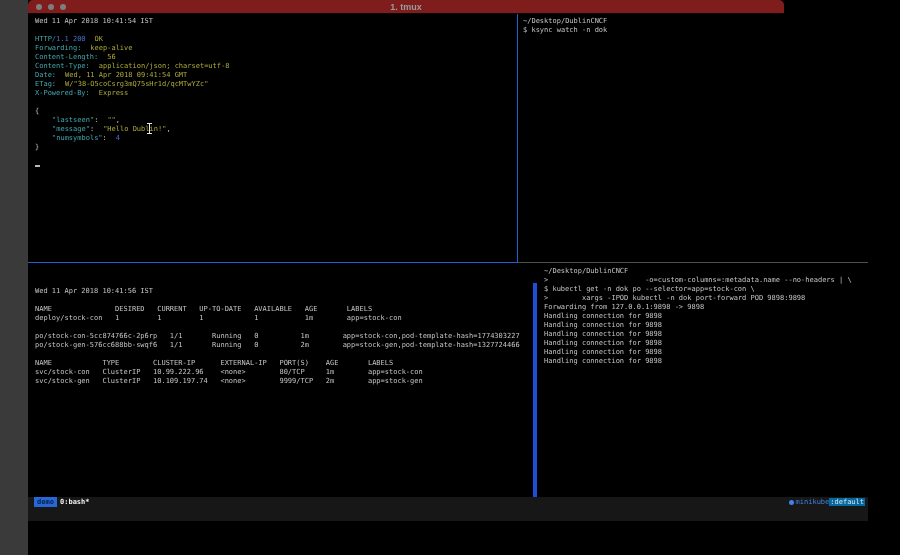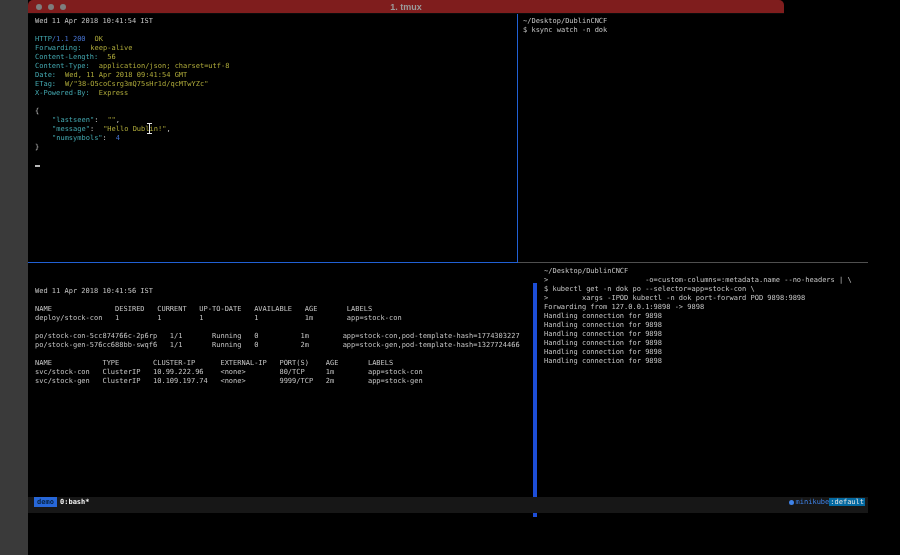--- a/index.html
+++ b/index.html
@@ -39,21 +39,21 @@
   .indent{padding-left:17px;}
   .cursor{display:inline-block;width:4.5px;height:2.5px;background:#b9b9b9;}
 
   
   .ibeam{position:absolute;left:118px;top:109px;width:6px;height:11px;}
   .ibeam .stem{position:absolute;left:2.6px;top:0;bottom:0;width:1.3px;background:#e9e9e9;}
   .ibeam .cap-top{position:absolute;left:1px;top:0;width:4.5px;height:1.3px;background:#e9e9e9;}
   .ibeam .cap-bot{position:absolute;left:1px;bottom:0;width:4.5px;height:1.3px;background:#e9e9e9;}
 
   
-  .statusbar{position:absolute;left:0;top:497px;width:840px;height:16px;background:#171717;
+  .statusbar{position:absolute;left:0;top:497px;width:840px;height:24px;background:#171717;
              font-size:7px;line-height:10px;white-space:pre;}
   .session-badge{position:absolute;left:6px;top:0;background:#2767d9;color:#062240;
                  padding:0 3px;height:10px;font-weight:bold;}
   .winlabel{position:absolute;left:32px;top:0;color:#f2f2f2;font-weight:bold;}
   .status-right{position:absolute;right:3px;top:0;}
   .k8s-icon{display:inline-block;width:5px;height:5px;border-radius:50%;background:#3f83e8;
             margin-right:2px;vertical-align:-0.5px;}
   .ctx-blue{color:#3f83e8;}
   .ctx-ns{color:#e3e3e3;background:#0369a1;padding:0 1px;}
 </style>

